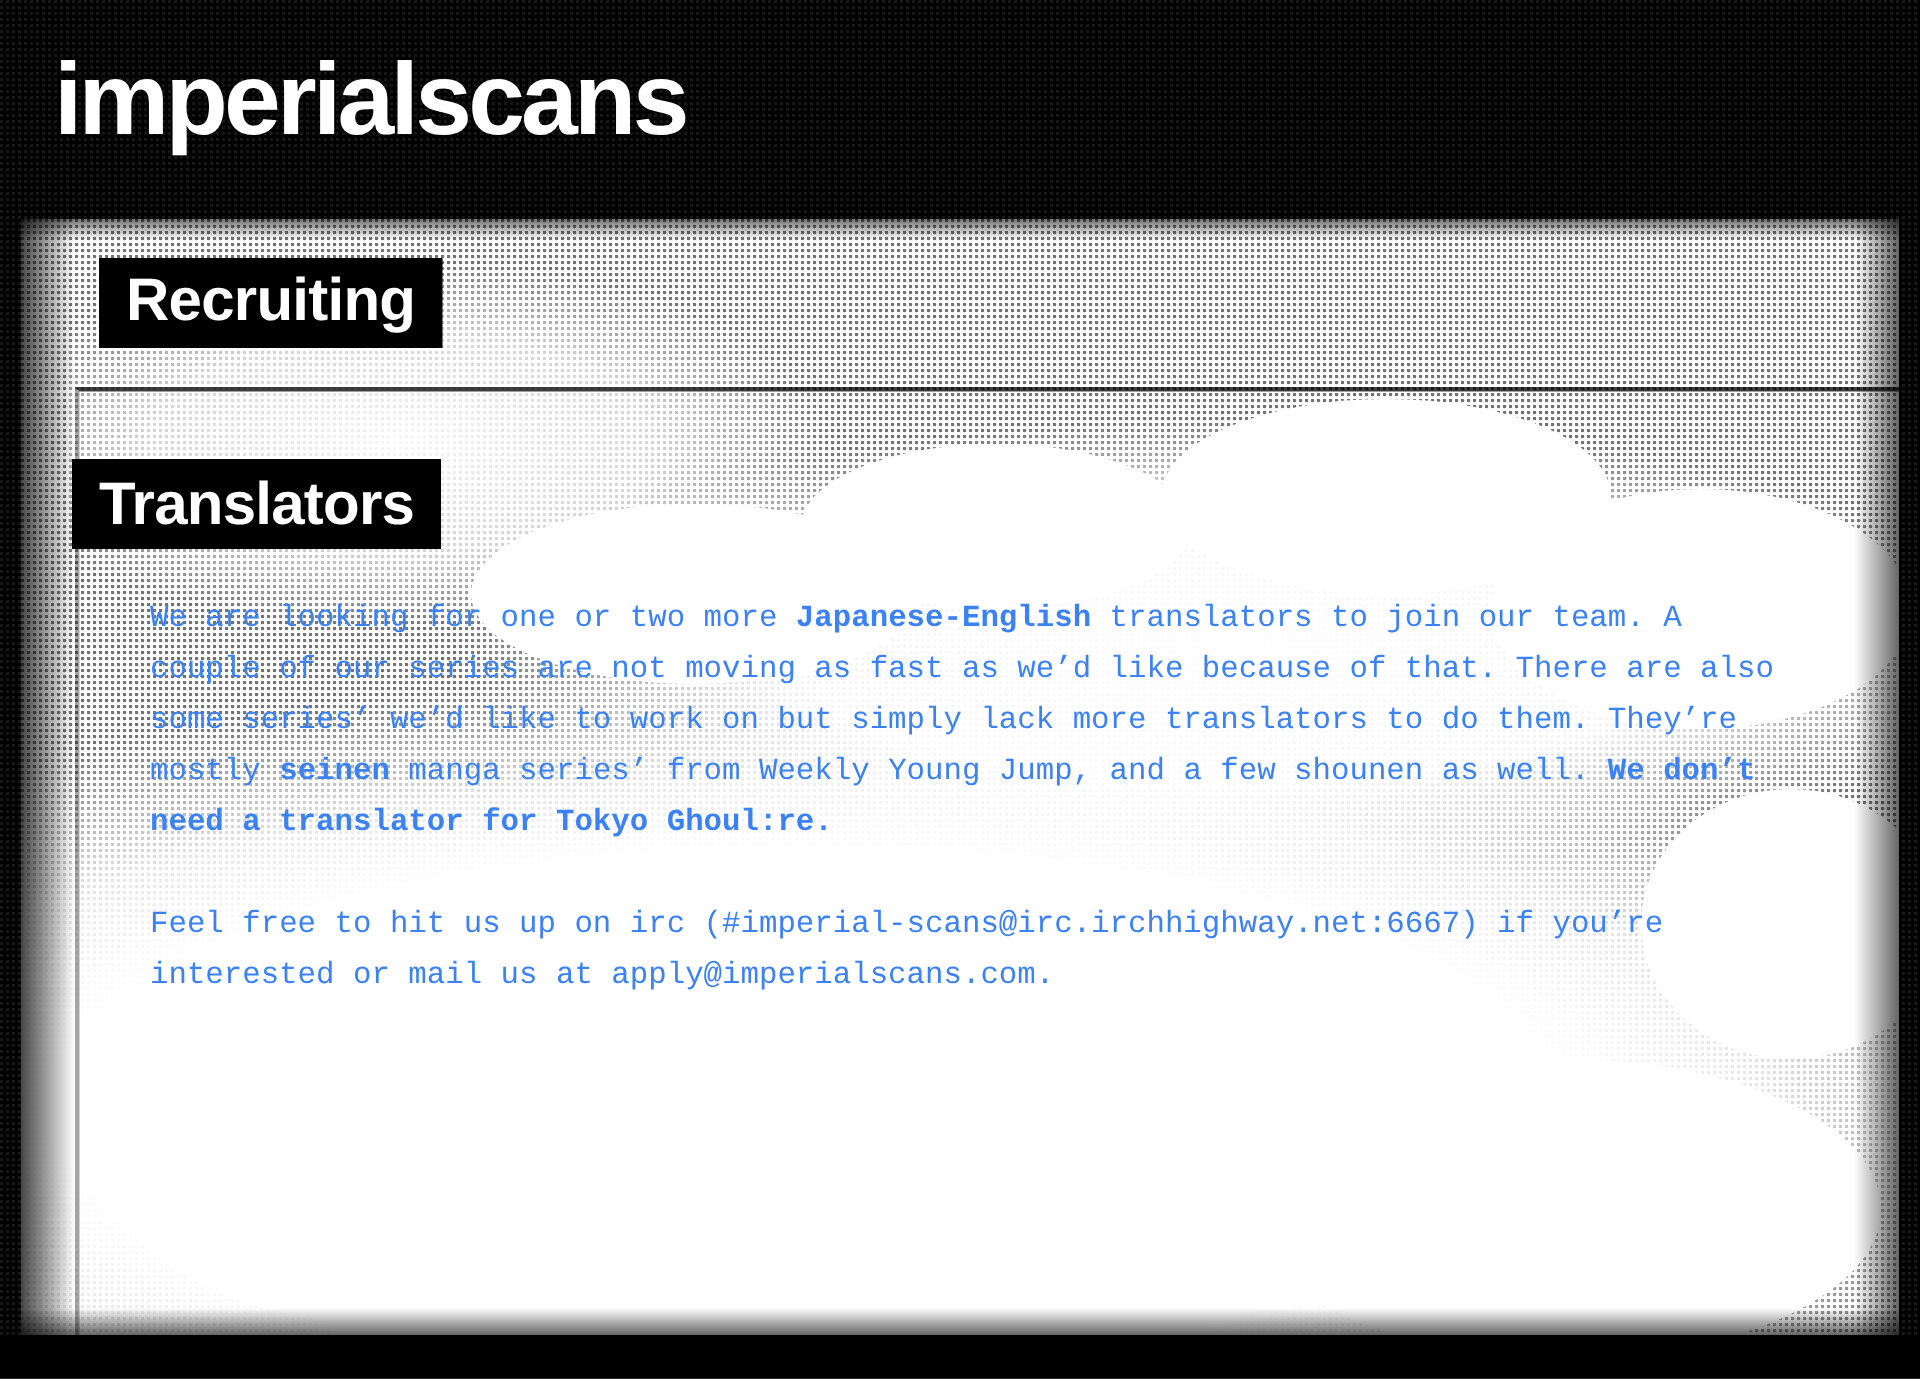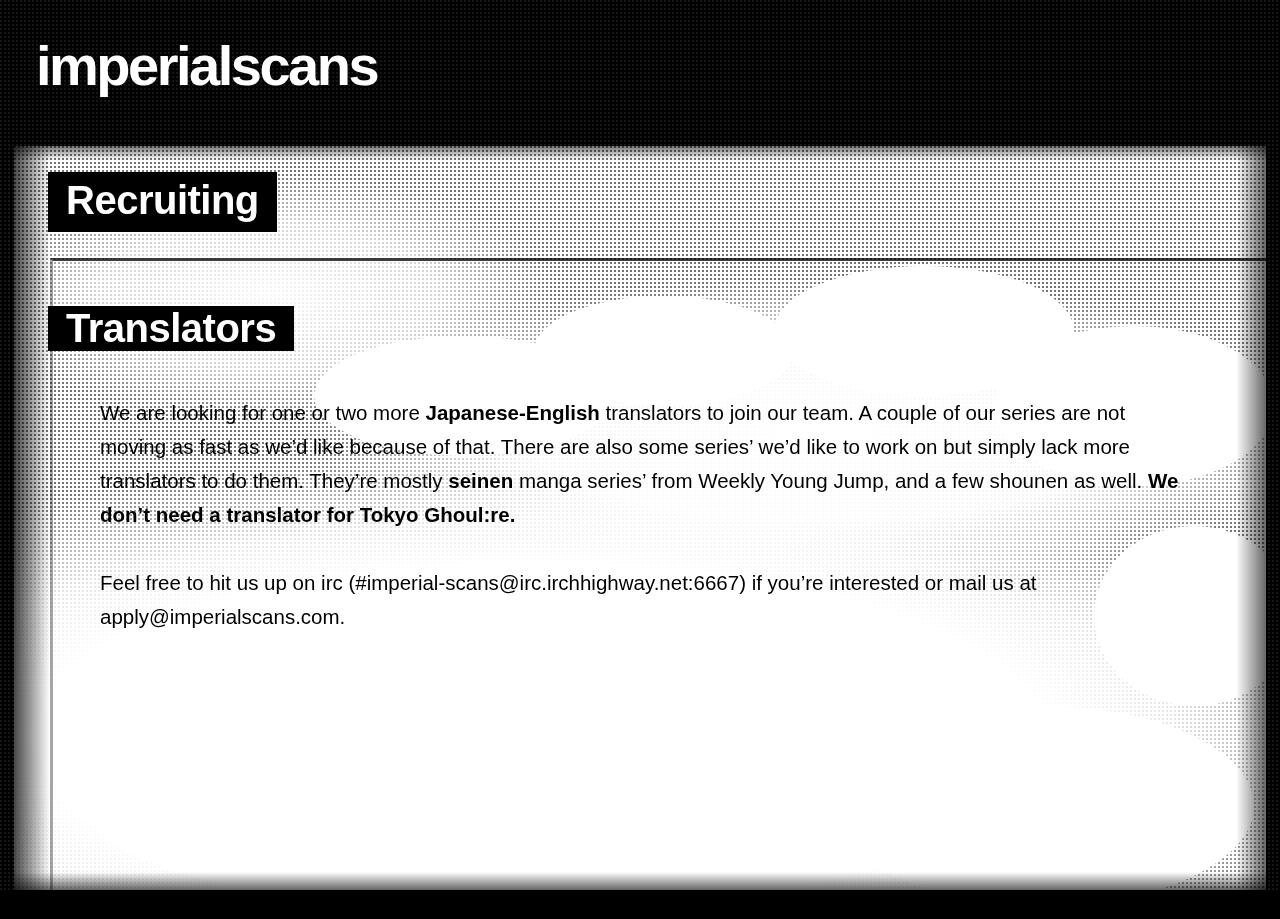--- a/index.html
+++ b/index.html
@@ -32,21 +32,21 @@
     position: absolute;
     left: 36px;
     top: 18px;
     width: 600px;
     height: 110px;
   }
   .site-title {
     color: #ffffff;
     font-family: "Liberation Sans", sans-serif;
     font-weight: bold;
-    font-size: 56px;
+    font-size: 68px;
     line-height: 96px;
     letter-spacing: -2.5px;
     margin: 0;
     white-space: nowrap;
   }
 
   
   .content-card {
     position: absolute;
     left: 14px;
@@ -146,44 +146,44 @@
     position: absolute;
     background: #000000;
     color: #ffffff;
     font-weight: bold;
     letter-spacing: -0.5px;
     display: flex;
     align-items: center;
     box-sizing: border-box;
   }
   #heading-recruiting {
-    left: 34px;
+    left: 52px;
     top: 26px;
     height: 60px;
     padding: 0 18px 4px 18px;
     font-size: 40px;
   }
   #heading-translators {
     left: 34px;
     top: 160px;
-    height: 45px;
+    height: 60px;
     padding: 0 18px 0 18px;
     font-size: 40px;
   }
 
   
   .body-copy {
     position: absolute;
     left: 86px;
     top: 250px;
     width: 1090px;
-    color: #000000;
+    color: #3b82f6;
     font-size: 20.5px;
     line-height: 34px;
-    font-family: Liberation Sans, sans-serif;
+    font-family: Liberation Mono, monospace;
   }
   .body-copy p {
     margin: 0 0 34px 0;
   }
   .body-copy p:last-child { margin-bottom: 12px; }
   .body-copy b { font-weight: bold; }
 
   
   .footer-strip {
     position: absolute;

